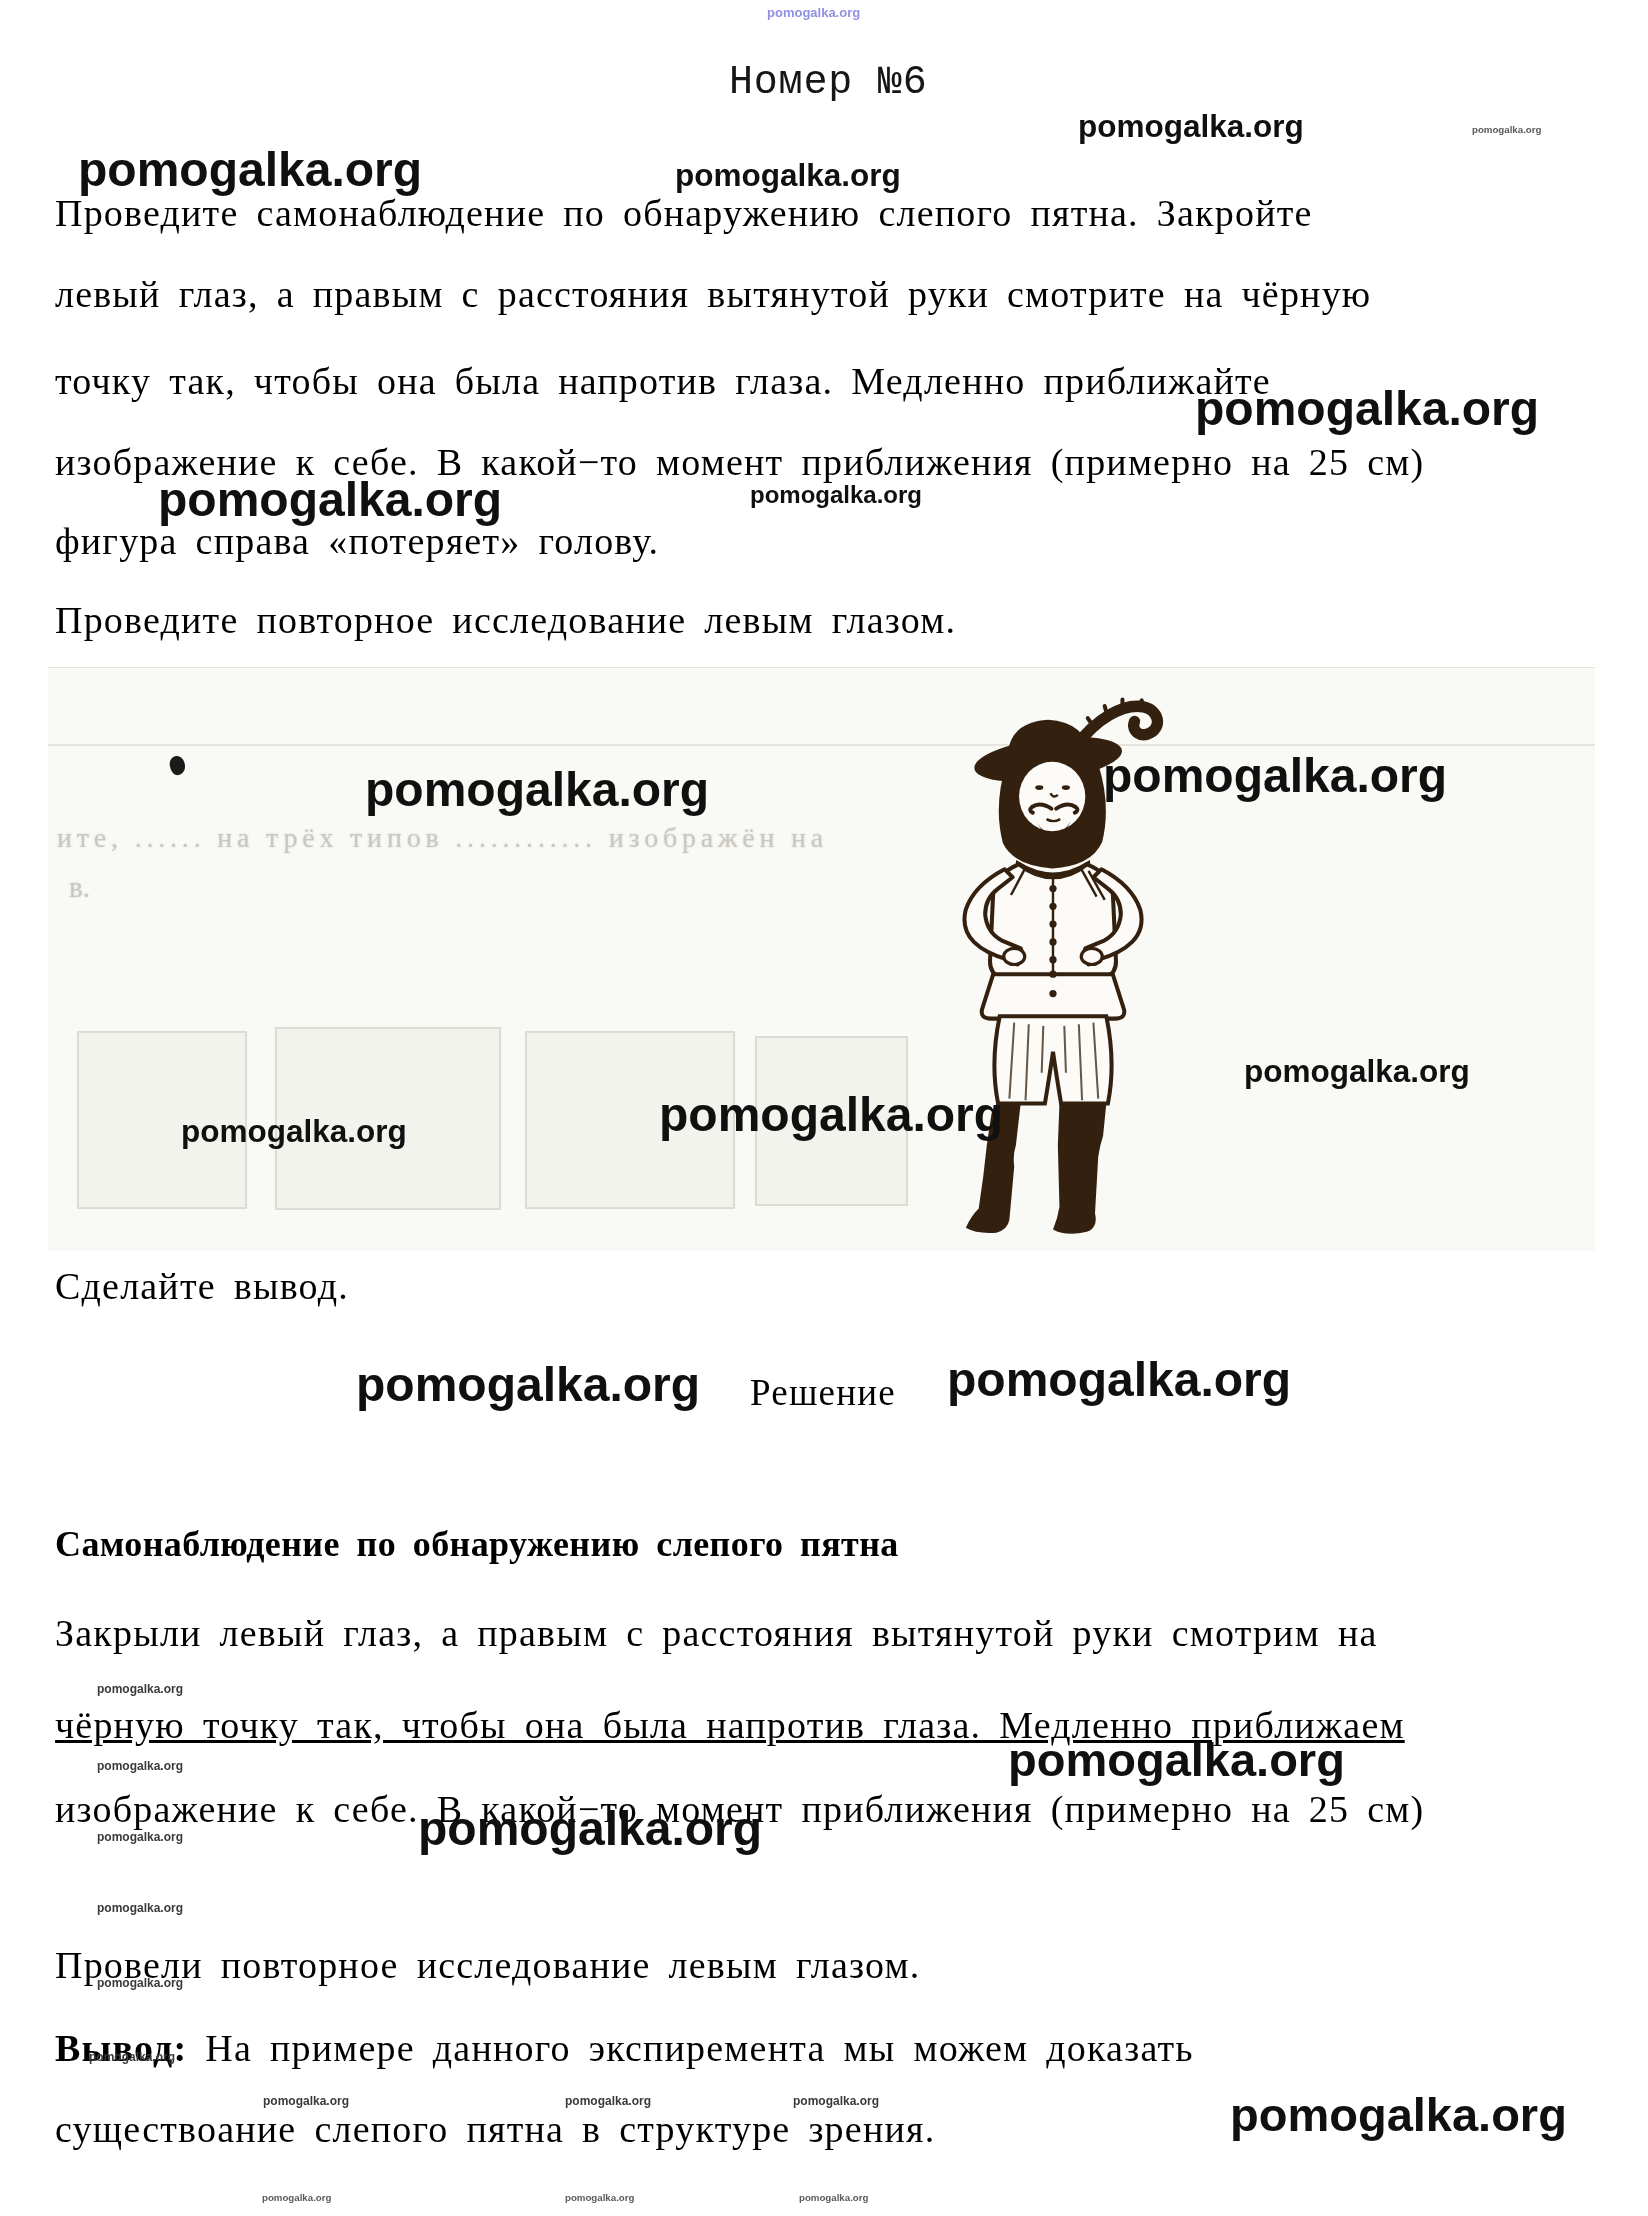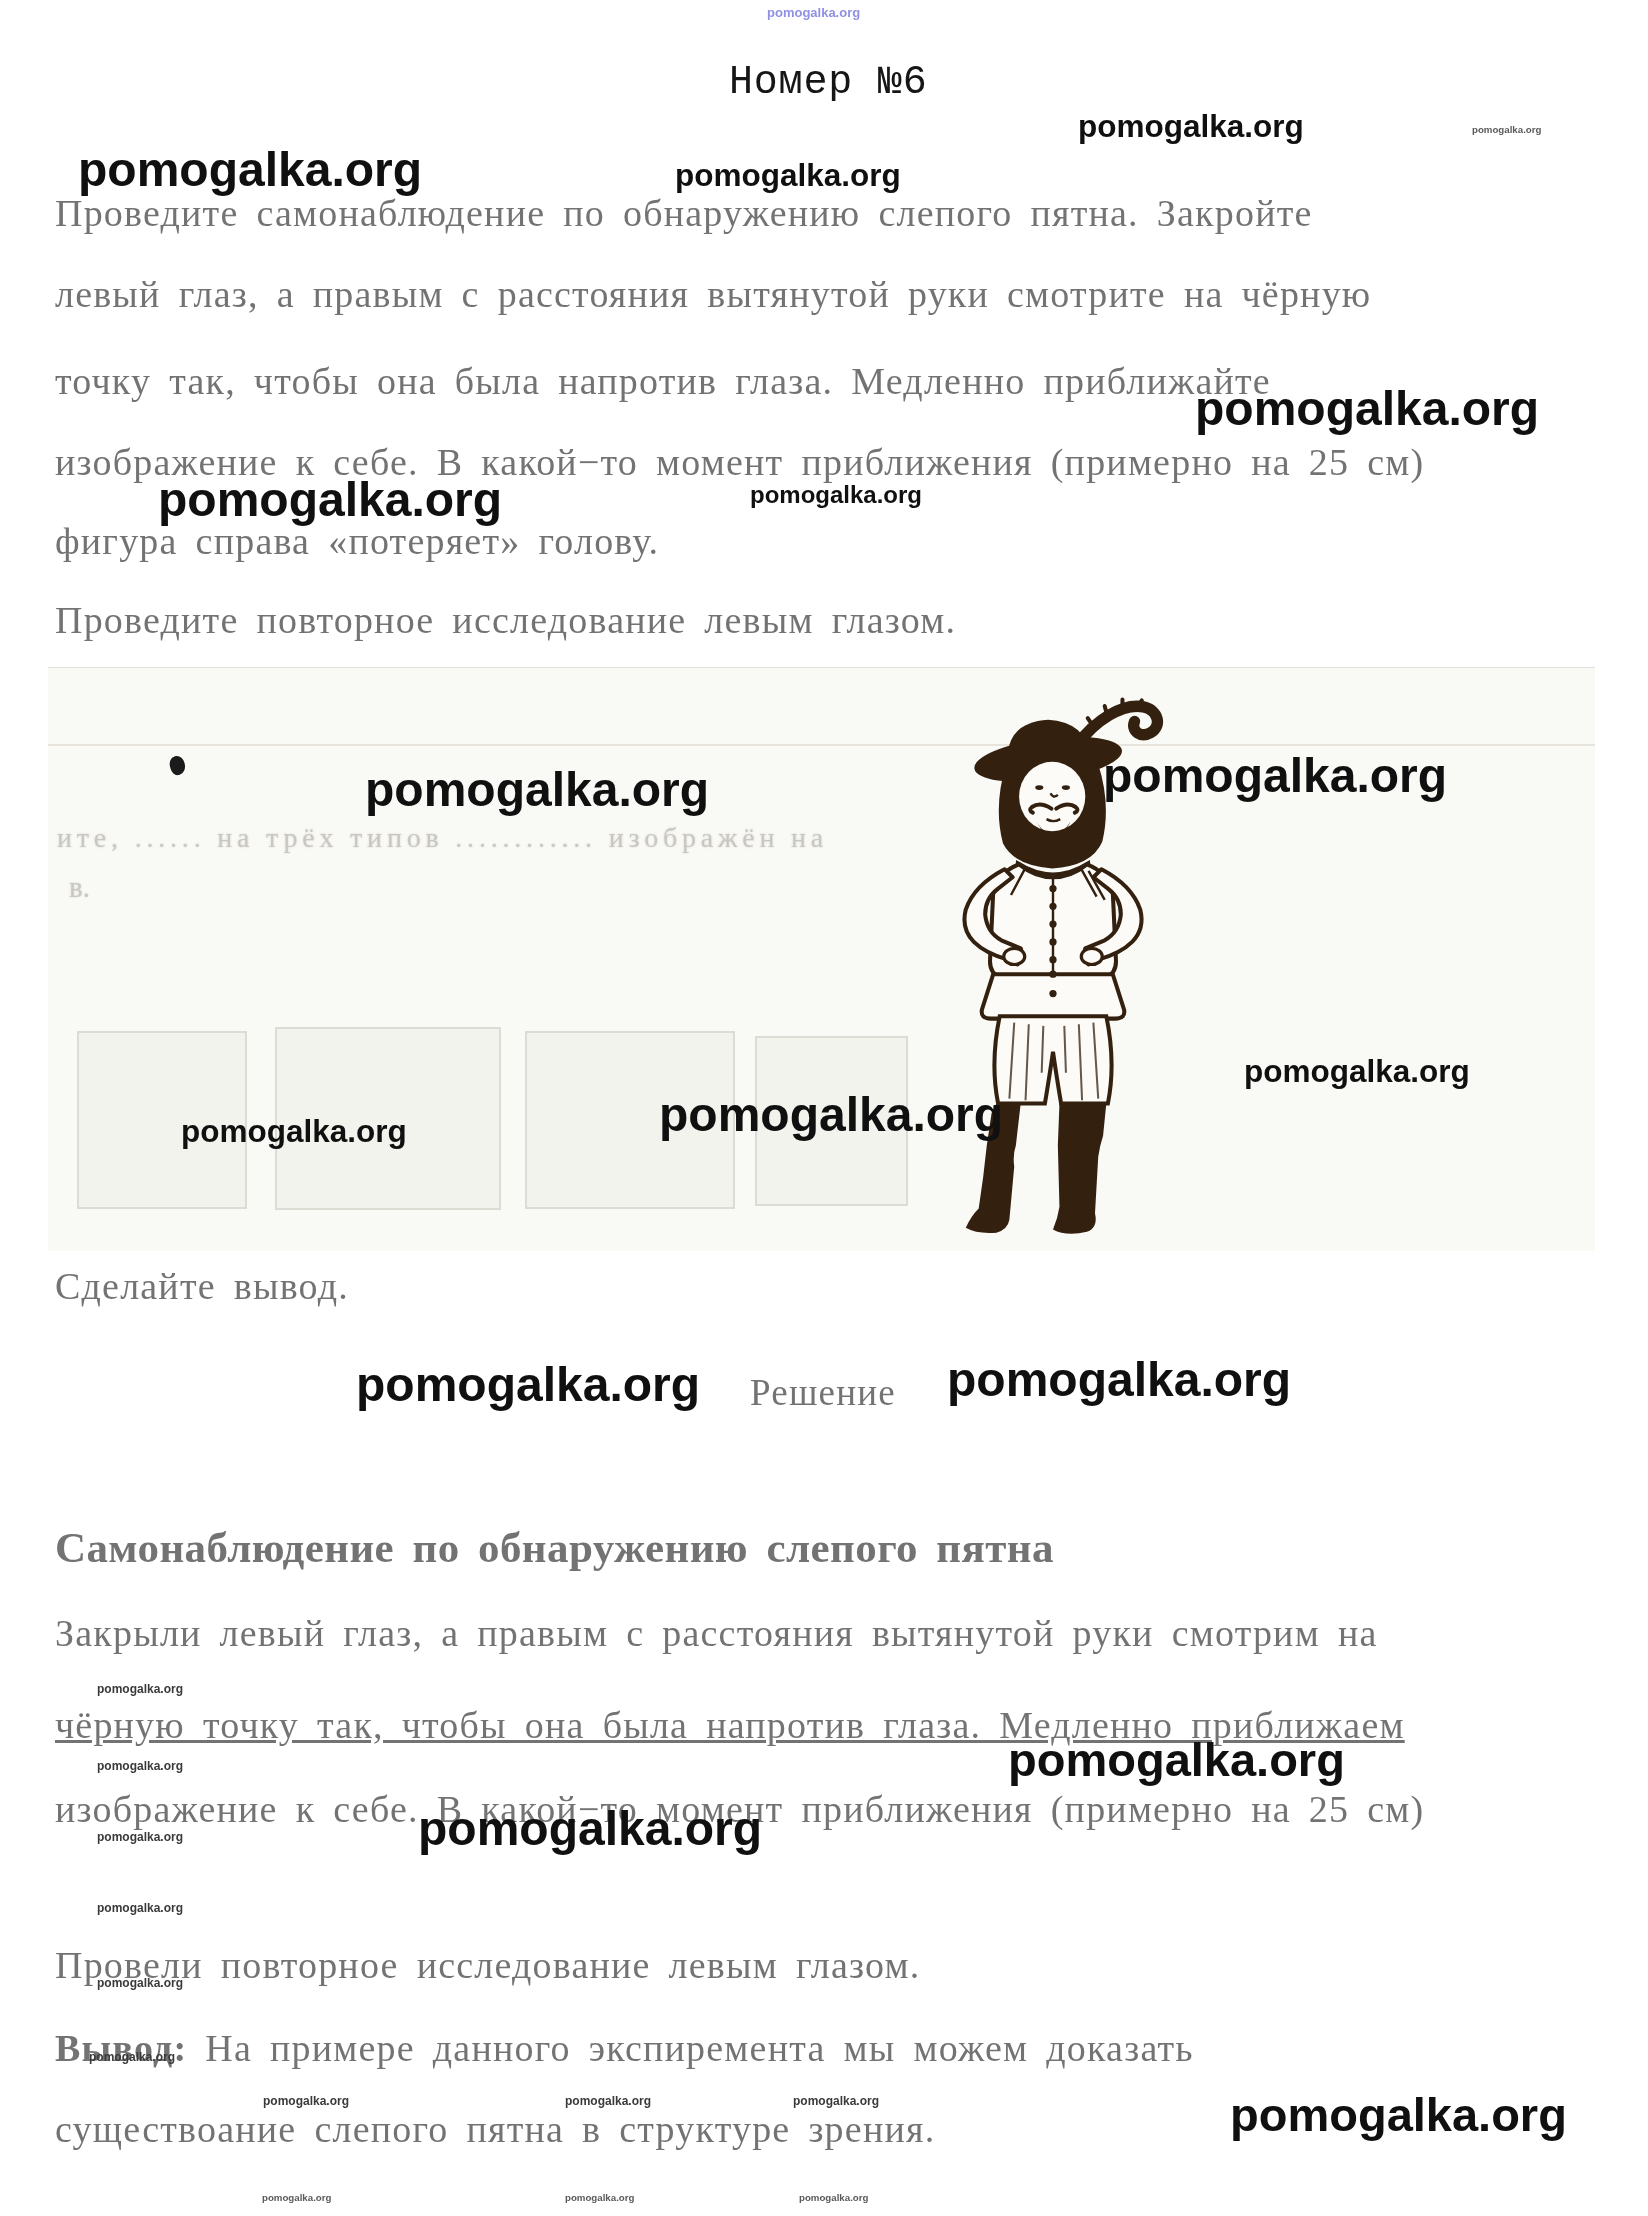--- a/index.html
+++ b/index.html
@@ -12,21 +12,21 @@
     overflow:hidden;
   }
   
   .tline{
     position:absolute;
     left:55px;
     font-size:38px;
     letter-spacing:1.2px;
     word-spacing:7.3px;
     white-space:nowrap;
-    color:#737373;
+    color:#000000;
   }
   .tline.bold{font-weight:bold;}
   .title{
     position:absolute;
     font-size:40px;
     letter-spacing:0.8px;
     white-space:nowrap;
     font-family:Liberation Mono, monospace;
   }
   
@@ -158,21 +158,21 @@
   <div class="tline" style="top:191px;">Проведите самонаблюдение по обнаружению слепого пятна. Закройте</div>
   <div class="tline" style="top:359px;">точку так, чтобы она была напротив глаза. Медленно приближайте</div>
   <div class="tline" style="top:272px;">левый глаз, а правым с расстояния вытянутой руки смотрите на чёрную</div>
   <div class="tline" style="top:440px;">изображение к себе. В какой−то момент приближения (примерно на 25 см)</div>
   <div class="tline" style="top:519px;">фигура справа «потеряет» голову.</div>
   <div class="tline" style="top:598px;">Проведите повторное исследование левым глазом.</div>
   <div class="tline" style="top:1264px;">Сделайте вывод.</div>
 
   <div class="tline" style="left:750px;top:1371px;font-size:37px;">Решение</div>
 
-  <div class="tline bold" style="top:1523px;font-size:43px;letter-spacing:0.4px;">Самонаблюдение по обнаружению слепого пятна</div>
+  <div class="tline bold" style="top:1523px;font-size:36px;letter-spacing:0.4px;">Самонаблюдение по обнаружению слепого пятна</div>
   <div class="tline" style="top:1611px;">Закрыли левый глаз, а правым с расстояния вытянутой руки смотрим на</div>
   <div class="tline" style="top:1703px;text-decoration:underline;">чёрную точку так, чтобы она была напротив глаза. Медленно приближаем</div>
   <div class="tline" style="top:1787px;">изображение к себе. В какой−то момент приближения (примерно на 25 см)</div>
   <div class="tline" style="top:1943px;">Провели повторное исследование левым глазом.</div>
   <div class="tline" style="top:2026px;">
     <span class="bold" style="font-weight:bold;text-align:center;">Вывод:</span><span> На примере данного экспиремента мы можем доказать</span>
   </div>
   <div class="tline" style="top:2107px;">существоание слепого пятна в структуре зрения.</div>
 
   <span class="wm wm-blue" style="left:767px;top:4.8px;">pomogalka.org</span>

